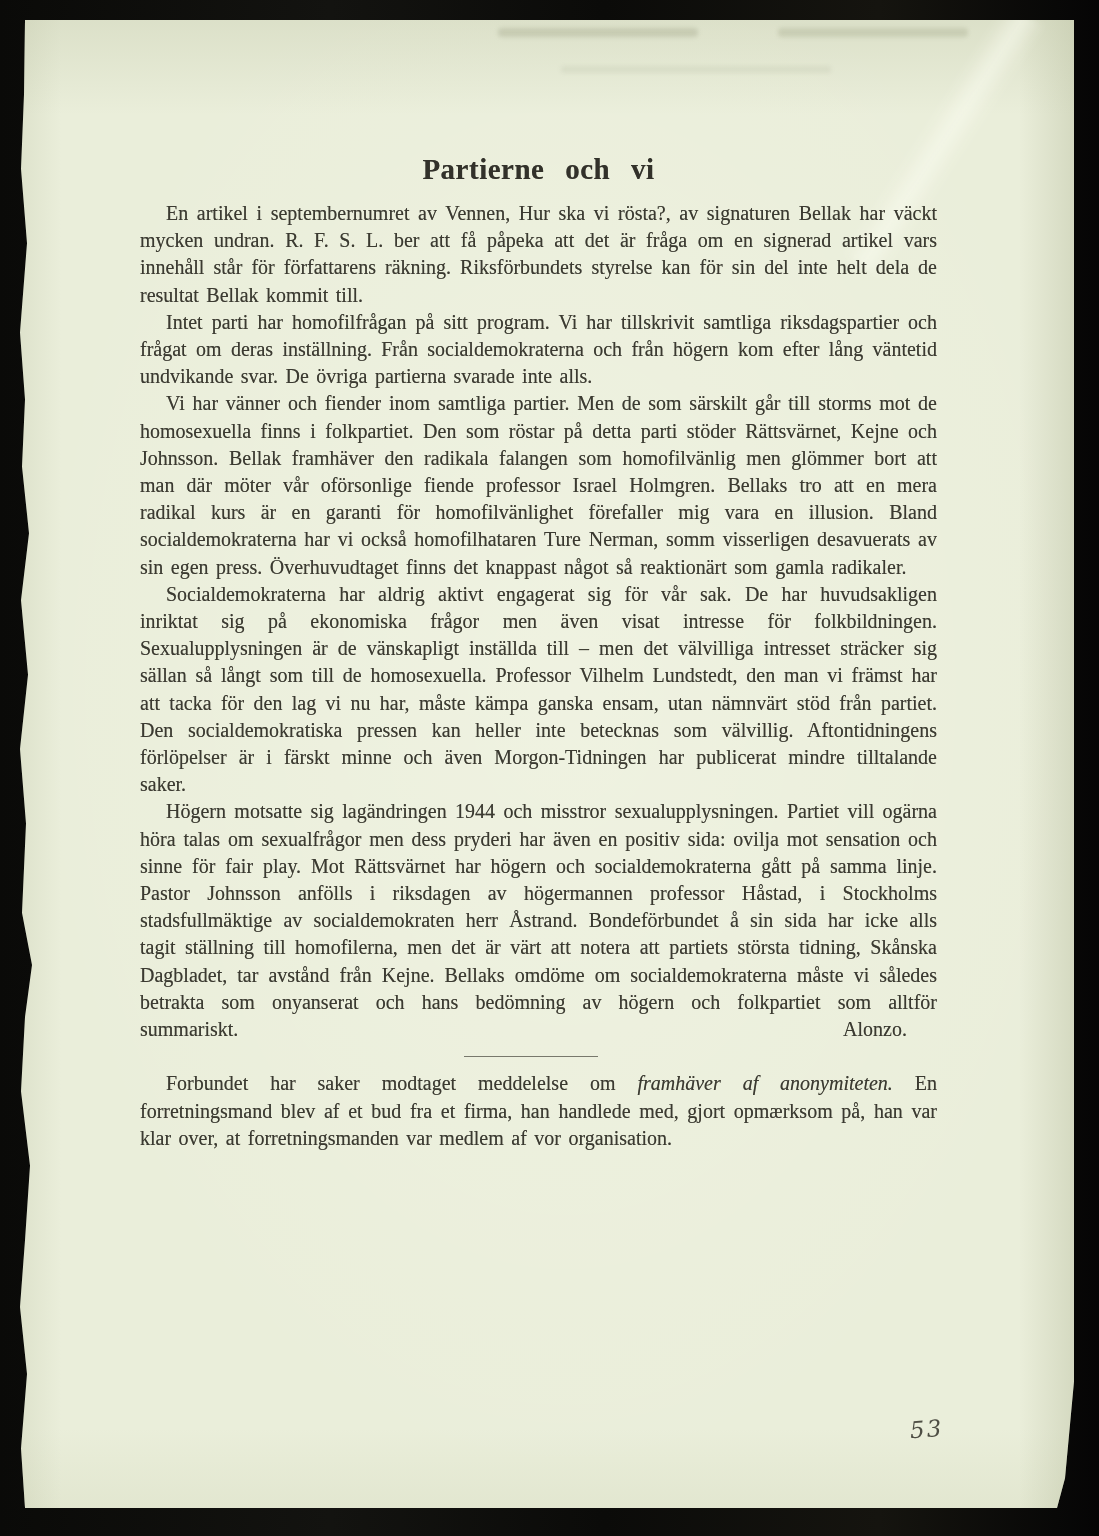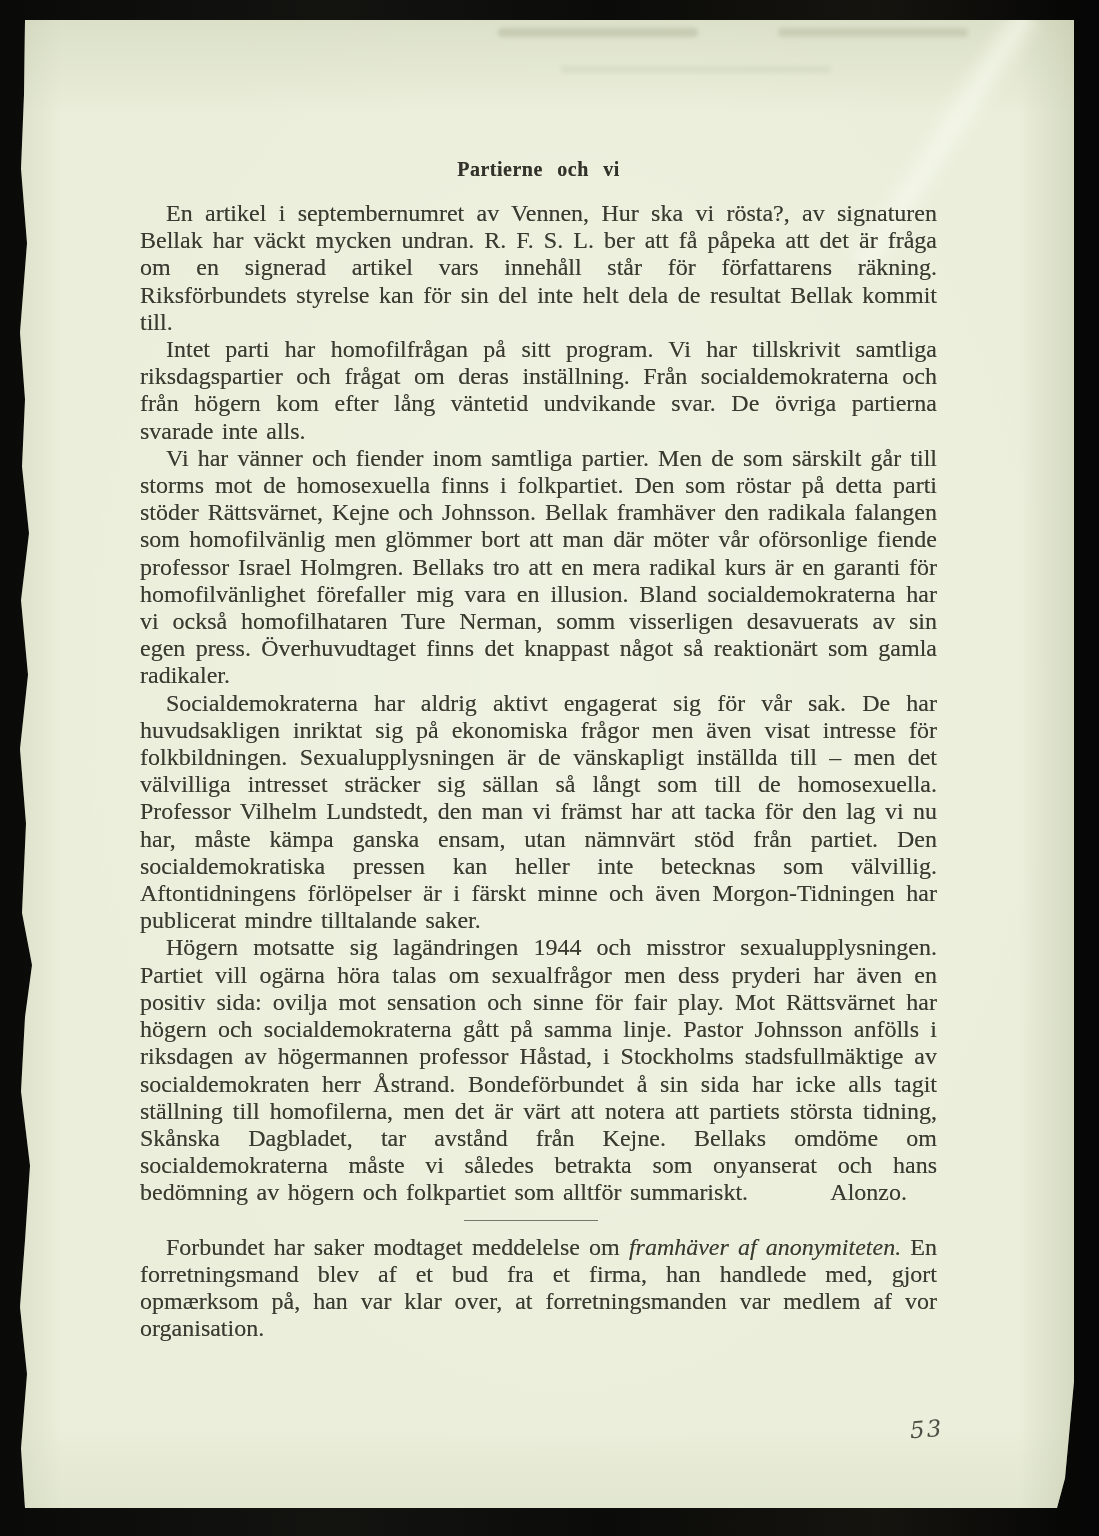--- a/index.html
+++ b/index.html
@@ -44,28 +44,28 @@
   #fleck{position:absolute;left:4px;top:492px;width:6px;height:12px;background:#4f8f3a;filter:blur(1px);opacity:.8;}
 
   
   #content{
     position:absolute;left:124px;top:0;width:797px;
     color:#3b3a31;
     text-shadow:0 0 .5px rgba(59,58,49,.55);
   }
   h1.article-title{
     margin:0;text-align:center;font-weight:bold;color:#32312a;
-    font-size:20px;line-height:36px;word-spacing:.45em;letter-spacing:.5px;
+    font-size:29px;line-height:36px;word-spacing:.45em;letter-spacing:.5px;
   }
   #title-1{margin-top:131px;}
   #title-2{font-size:31px;margin-top:27px;word-spacing:.22em;}
   .paragraphs{margin-top:13px;}
   .para{
     margin:0;
-    font-size:24px;line-height:27.2px;
+    font-size:20px;line-height:27.2px;
     text-align:justify;text-indent:26px;
     word-spacing:2.5px;
   }
   .it{font-style:italic;}
   .signature{float:right;padding-right:30px;}
   #divider{
     width:134px;height:0;
     border-top:1.5px solid rgba(80,80,70,.75);
     margin:13px auto 0 auto;
     transform:translateX(-8px);

